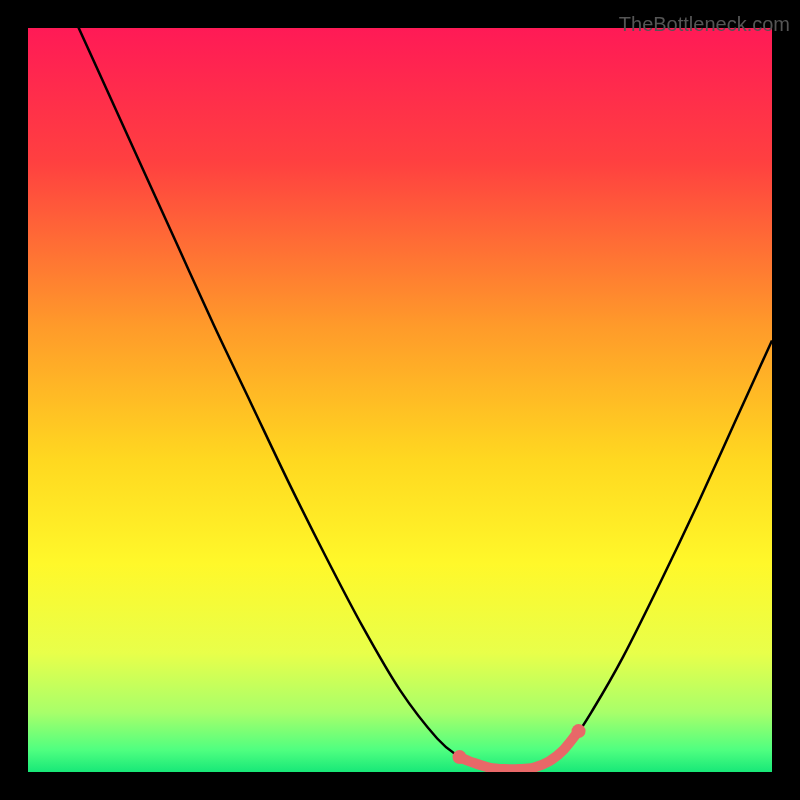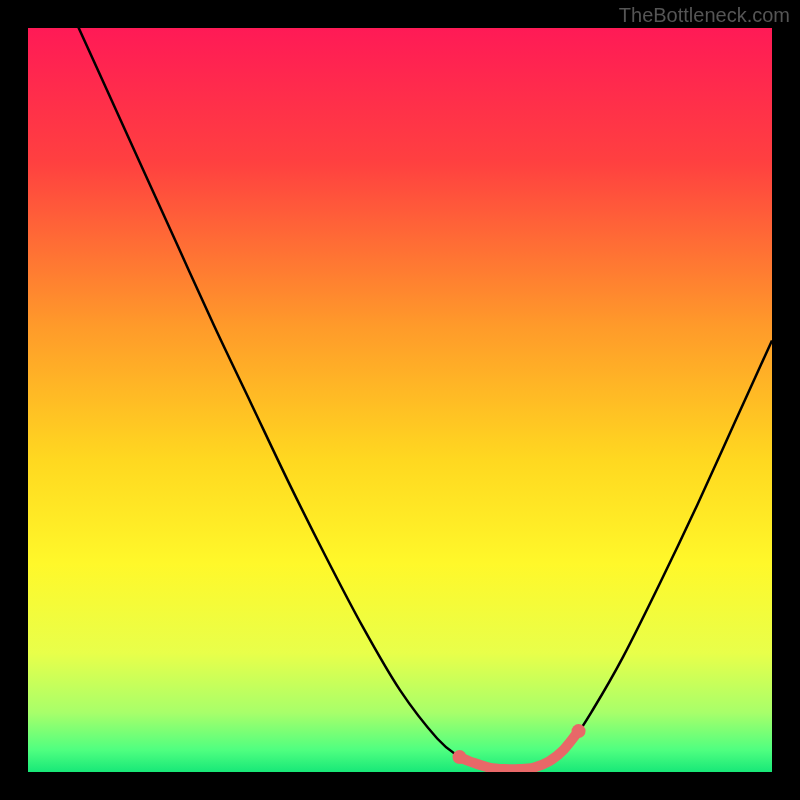--- a/index.html
+++ b/index.html
@@ -12,21 +12,21 @@
     font-family: Arial, sans-serif;
   }
   .container {
     position: relative;
     width: 800px;
     height: 800px;
     background: #000;
   }
   .watermark {
     position: absolute;
-    top: 4px;
+    top: 13px;
     right: 10px;
     color: #555;
     font-size: 20px;
     font-weight: 500;
     z-index: 10;
   }
   .plot-area {
     position: absolute;
     left: 28px;
     top: 28px;

